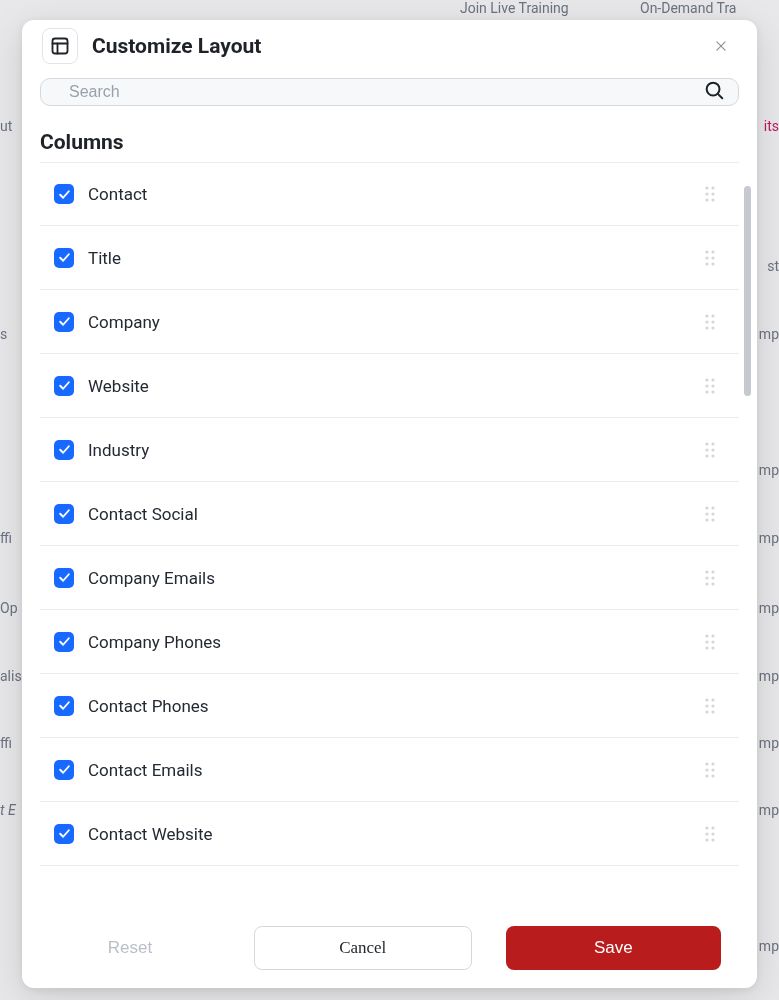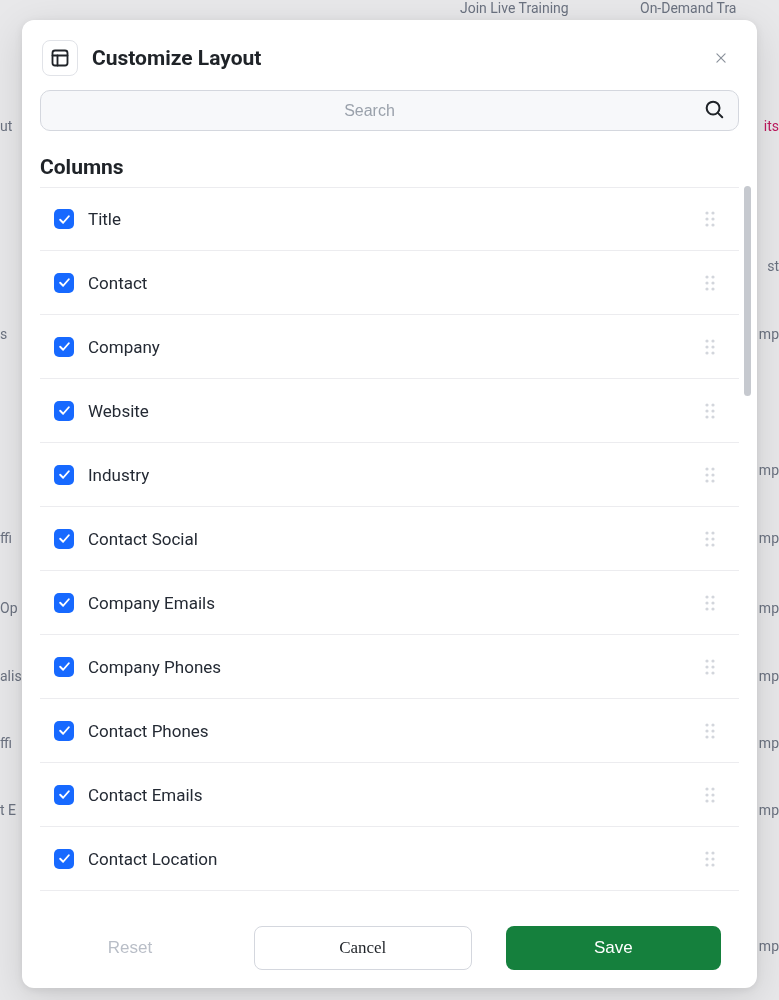--- a/index.html
+++ b/index.html
@@ -30,21 +30,21 @@
     border-radius: 12px;
     box-shadow: 0 10px 40px rgba(0,0,0,0.12), 0 2px 8px rgba(0,0,0,0.08);
     display: flex;
     flex-direction: column;
     overflow: hidden;
   }
 
   .modal-header {
     display: flex;
     align-items: center;
-    padding: 20px 24px 14px 20px;
+    padding: 8px 24px 14px 20px;
     gap: 14px;
   }
   .layout-icon-wrap {
     width: 36px;
     height: 36px;
     border: 1px solid #e1e3e8;
     border-radius: 8px;
     display: flex;
     align-items: center;
     justify-content: center;
@@ -65,29 +65,28 @@
     cursor: pointer;
     border-radius: 4px;
   }
 
   .search-wrap {
     margin: 0 18px 18px 18px;
     position: relative;
   }
   .search-input {
     width: 100%;
-    height: 41px;
+    height: 28px;
     border: 1px solid #d4d7de;
     background: #f7f8fa;
     border-radius: 10px;
-    padding: 0 48px 0 8px;
+    padding: 0 48px 0 28px;
     font-size: 16px;
     color: #1f2328;
     outline: none;
-    text-align: center;
   }
   .search-input::placeholder { color: #9aa1ab; }
   .search-icon-right {
     position: absolute;
     right: 14px;
     top: 50%;
     transform: translateY(-50%);
     color: #1f2328;
   }
 
@@ -179,36 +178,36 @@
   .btn-cancel {
     flex: 1;
     color: #1f2328;
     background: #ffffff;
     border: 1px solid #d4d7de;
     font-family: Liberation Serif, serif;
   }
   .btn-save {
     flex: 1;
     color: #ffffff;
-    background: #15803d;
+    background: #b91c1c;
     border: none;
   }
 </style>
 </head>
 <body>
 
 <div class="bg-ghost" style="top:0;left:460px;">Join Live Training</div>
 <div class="bg-ghost" style="top:0;left:640px;">On-Demand Tra</div>
 <div class="bg-ghost" style="top:118px;left:0;">ut</div>
 <div class="bg-ghost" style="top:326px;left:0;">s</div>
 <div class="bg-ghost" style="top:530px;left:0;">ffi</div>
 <div class="bg-ghost" style="top:600px;left:0;">Op</div>
 <div class="bg-ghost" style="top:668px;left:0;">alis</div>
 <div class="bg-ghost" style="top:735px;left:0;">ffi</div>
-<div class="bg-ghost" style="top:802px;left:0;">t E</div>
+<div class="bg-ghost" style="top:802px;left:0;font-style:italic;">t E</div>
 <div class="bg-ghost" style="top:118px;right:0;color:#be185d;">its</div>
 <div class="bg-ghost" style="top:258px;right:0;">st</div>
 <div class="bg-ghost" style="top:326px;right:0;">mp</div>
 <div class="bg-ghost" style="top:462px;right:0;">mp</div>
 <div class="bg-ghost" style="top:530px;right:0;">mp</div>
 <div class="bg-ghost" style="top:600px;right:0;">mp</div>
 <div class="bg-ghost" style="top:668px;right:0;">mp</div>
 <div class="bg-ghost" style="top:735px;right:0;">mp</div>
 <div class="bg-ghost" style="top:802px;right:0;">mp</div>
 <div class="bg-ghost" style="top:938px;right:0;">mp</div>
@@ -244,56 +243,56 @@
 
   <div class="content-scroll">
     <div class="section-title">Columns</div>
     <div class="col-list" id="col-list">
         <div class="col-item">
           <div class="chk">
             <svg width="13" height="13" viewBox="0 0 24 24" fill="none" stroke="#ffffff" stroke-width="3.5" stroke-linecap="round" stroke-linejoin="round">
               <polyline points="4 12.5 9.5 18 20 6"></polyline>
             </svg>
           </div>
+          <span class="col-label">Contact</span>
+          <div class="drag-handle">
+            <svg width="12" height="18" viewBox="0 0 12 18">
+              <circle cx="3" cy="3" r="1.6" fill="#d3d6dc"></circle>
+              <circle cx="9" cy="3" r="1.6" fill="#d3d6dc"></circle>
+              <circle cx="3" cy="9" r="1.6" fill="#d3d6dc"></circle>
+              <circle cx="9" cy="9" r="1.6" fill="#d3d6dc"></circle>
+              <circle cx="3" cy="15" r="1.6" fill="#d3d6dc"></circle>
+              <circle cx="9" cy="15" r="1.6" fill="#d3d6dc"></circle>
+            </svg>
+          </div>
+        </div>
+        <div class="col-item">
+          <div class="chk">
+            <svg width="13" height="13" viewBox="0 0 24 24" fill="none" stroke="#ffffff" stroke-width="3.5" stroke-linecap="round" stroke-linejoin="round">
+              <polyline points="4 12.5 9.5 18 20 6"></polyline>
+            </svg>
+          </div>
           <span class="col-label">Title</span>
           <div class="drag-handle">
             <svg width="12" height="18" viewBox="0 0 12 18">
               <circle cx="3" cy="3" r="1.6" fill="#d3d6dc"></circle>
               <circle cx="9" cy="3" r="1.6" fill="#d3d6dc"></circle>
               <circle cx="3" cy="9" r="1.6" fill="#d3d6dc"></circle>
               <circle cx="9" cy="9" r="1.6" fill="#d3d6dc"></circle>
               <circle cx="3" cy="15" r="1.6" fill="#d3d6dc"></circle>
               <circle cx="9" cy="15" r="1.6" fill="#d3d6dc"></circle>
             </svg>
           </div>
         </div>
         <div class="col-item">
           <div class="chk">
             <svg width="13" height="13" viewBox="0 0 24 24" fill="none" stroke="#ffffff" stroke-width="3.5" stroke-linecap="round" stroke-linejoin="round">
               <polyline points="4 12.5 9.5 18 20 6"></polyline>
             </svg>
           </div>
-          <span class="col-label">Contact</span>
-          <div class="drag-handle">
-            <svg width="12" height="18" viewBox="0 0 12 18">
-              <circle cx="3" cy="3" r="1.6" fill="#d3d6dc"></circle>
-              <circle cx="9" cy="3" r="1.6" fill="#d3d6dc"></circle>
-              <circle cx="3" cy="9" r="1.6" fill="#d3d6dc"></circle>
-              <circle cx="9" cy="9" r="1.6" fill="#d3d6dc"></circle>
-              <circle cx="3" cy="15" r="1.6" fill="#d3d6dc"></circle>
-              <circle cx="9" cy="15" r="1.6" fill="#d3d6dc"></circle>
-            </svg>
-          </div>
-        </div>
-        <div class="col-item">
-          <div class="chk">
-            <svg width="13" height="13" viewBox="0 0 24 24" fill="none" stroke="#ffffff" stroke-width="3.5" stroke-linecap="round" stroke-linejoin="round">
-              <polyline points="4 12.5 9.5 18 20 6"></polyline>
-            </svg>
-          </div>
           <span class="col-label">Company</span>
           <div class="drag-handle">
             <svg width="12" height="18" viewBox="0 0 12 18">
               <circle cx="3" cy="3" r="1.6" fill="#d3d6dc"></circle>
               <circle cx="9" cy="3" r="1.6" fill="#d3d6dc"></circle>
               <circle cx="3" cy="9" r="1.6" fill="#d3d6dc"></circle>
               <circle cx="9" cy="9" r="1.6" fill="#d3d6dc"></circle>
               <circle cx="3" cy="15" r="1.6" fill="#d3d6dc"></circle>
               <circle cx="9" cy="15" r="1.6" fill="#d3d6dc"></circle>
             </svg>
@@ -424,21 +423,21 @@
               <circle cx="9" cy="15" r="1.6" fill="#d3d6dc"></circle>
             </svg>
           </div>
         </div>
         <div class="col-item">
           <div class="chk">
             <svg width="13" height="13" viewBox="0 0 24 24" fill="none" stroke="#ffffff" stroke-width="3.5" stroke-linecap="round" stroke-linejoin="round">
               <polyline points="4 12.5 9.5 18 20 6"></polyline>
             </svg>
           </div>
-          <span class="col-label">Contact Location</span>
+          <span class="col-label">Contact Website</span>
           <div class="drag-handle">
             <svg width="12" height="18" viewBox="0 0 12 18">
               <circle cx="3" cy="3" r="1.6" fill="#d3d6dc"></circle>
               <circle cx="9" cy="3" r="1.6" fill="#d3d6dc"></circle>
               <circle cx="3" cy="9" r="1.6" fill="#d3d6dc"></circle>
               <circle cx="9" cy="9" r="1.6" fill="#d3d6dc"></circle>
               <circle cx="3" cy="15" r="1.6" fill="#d3d6dc"></circle>
               <circle cx="9" cy="15" r="1.6" fill="#d3d6dc"></circle>
             </svg>
           </div>

